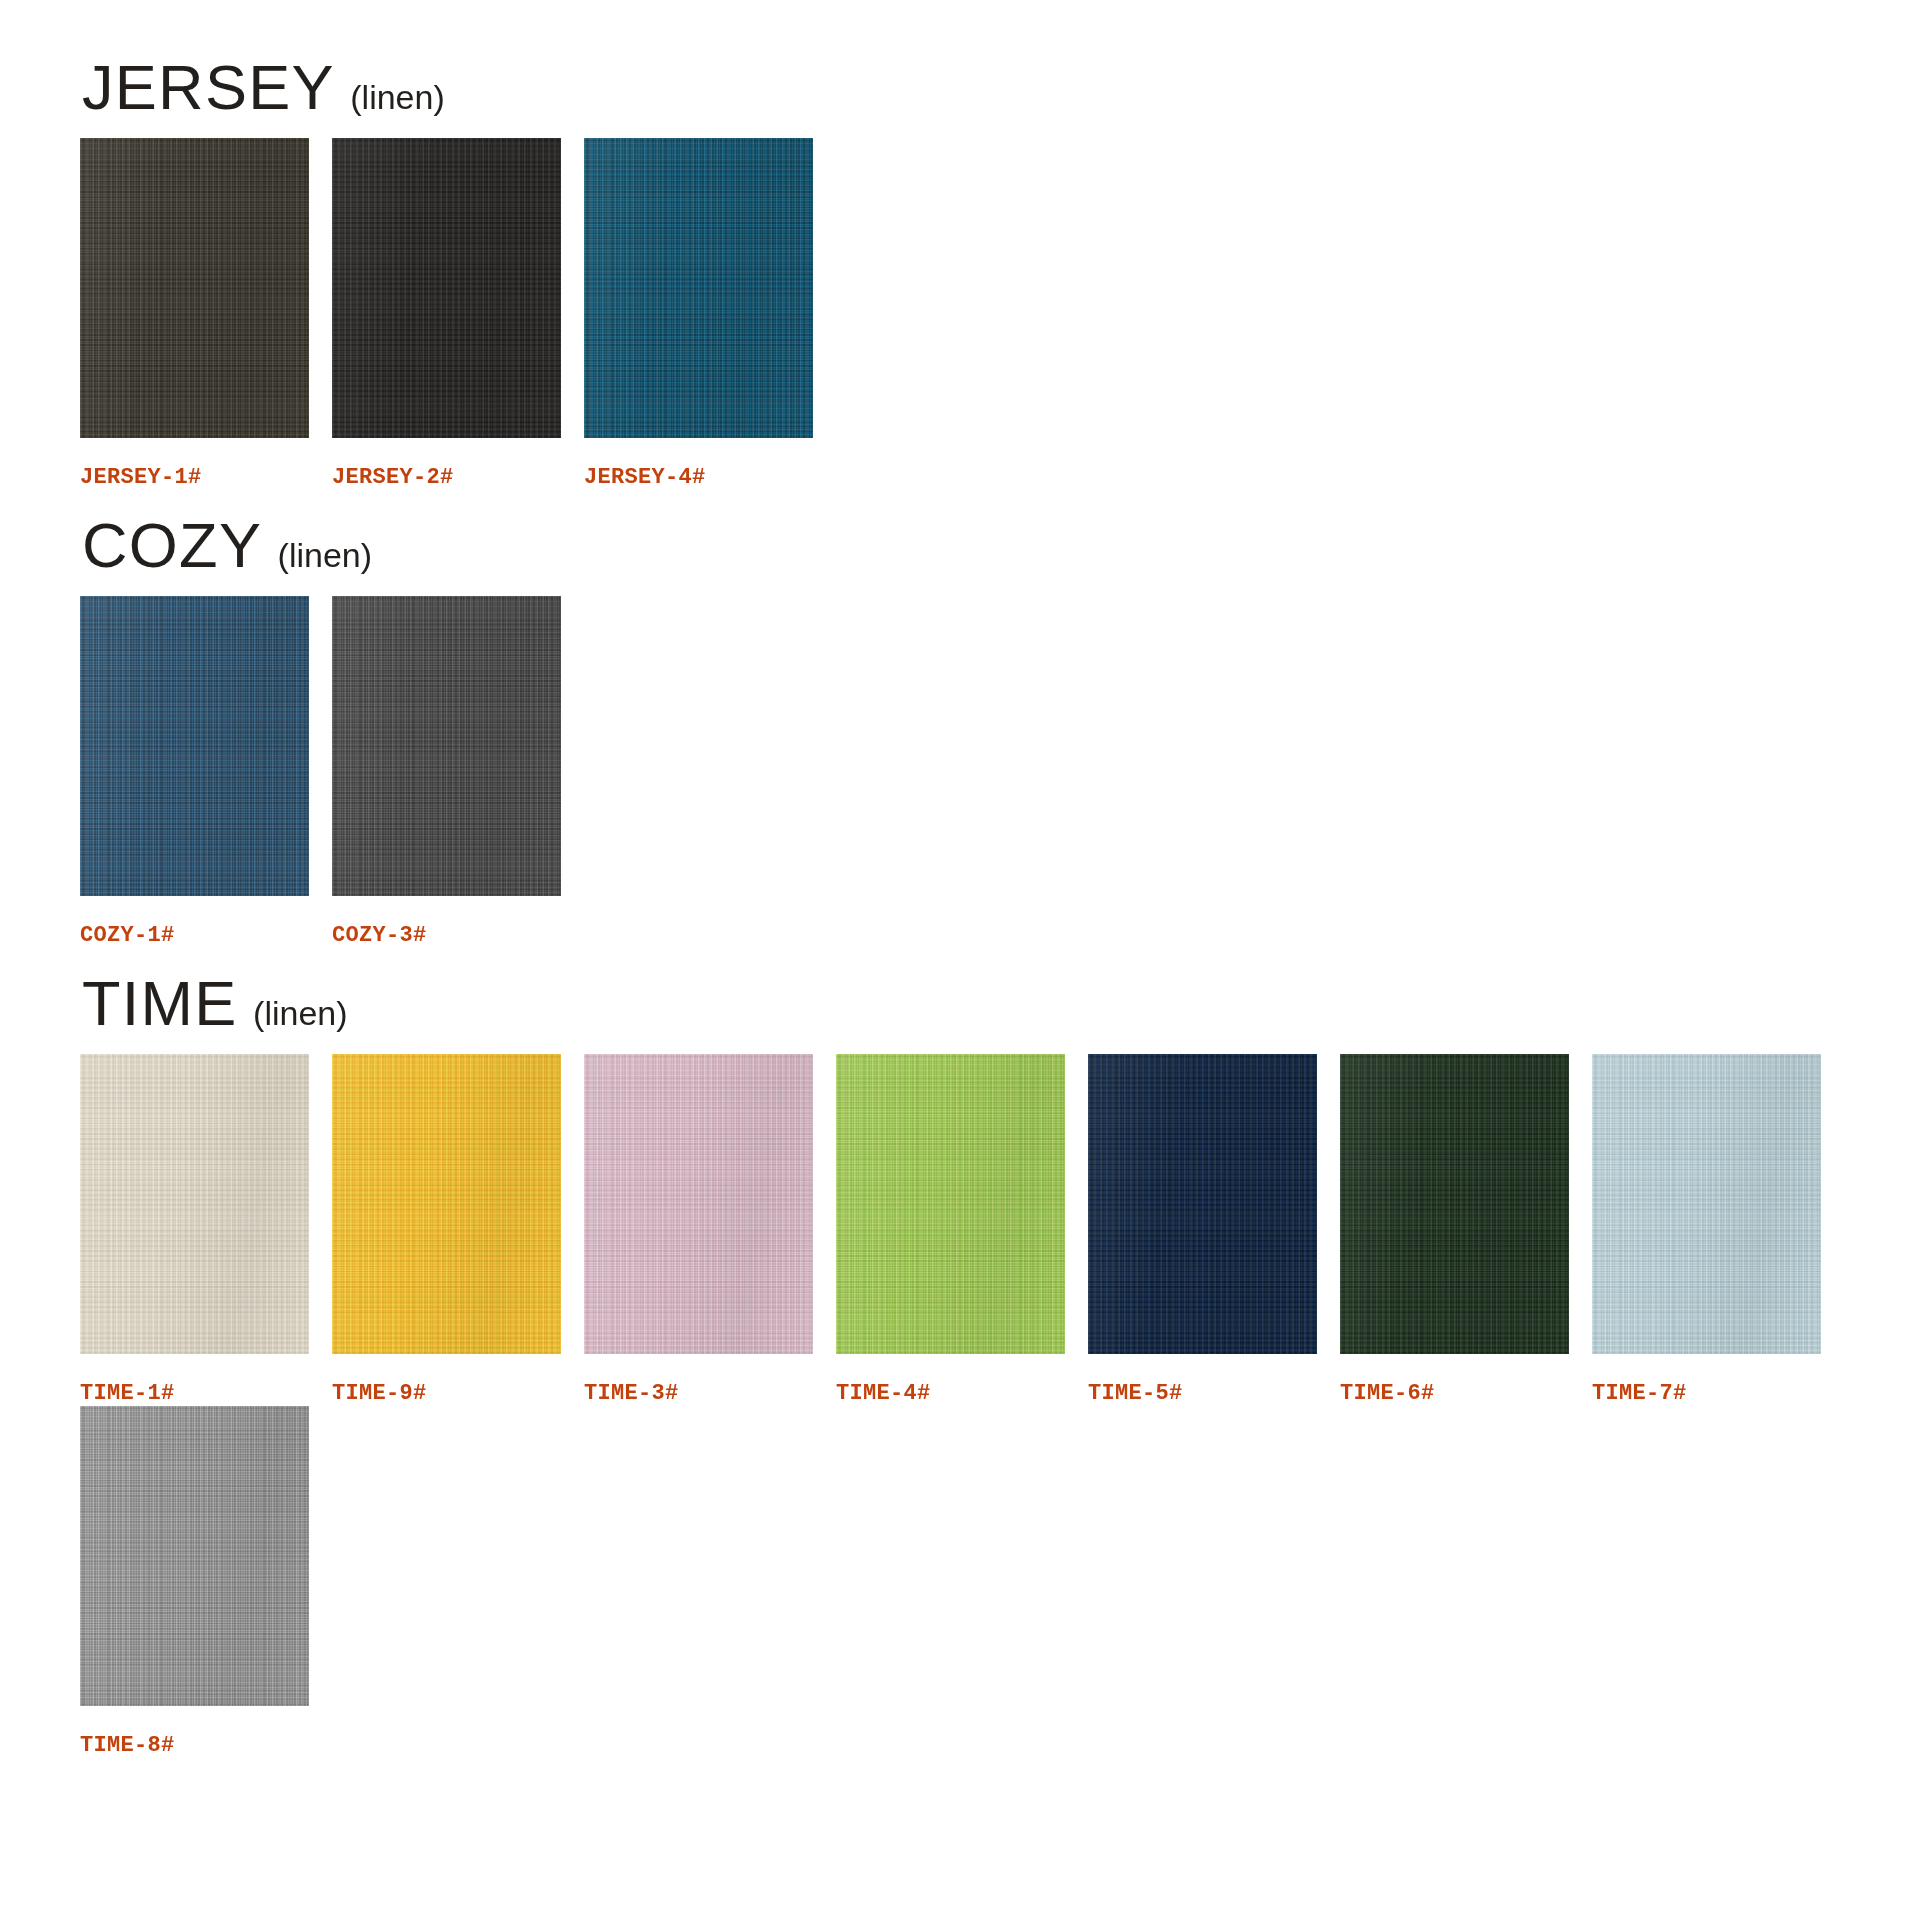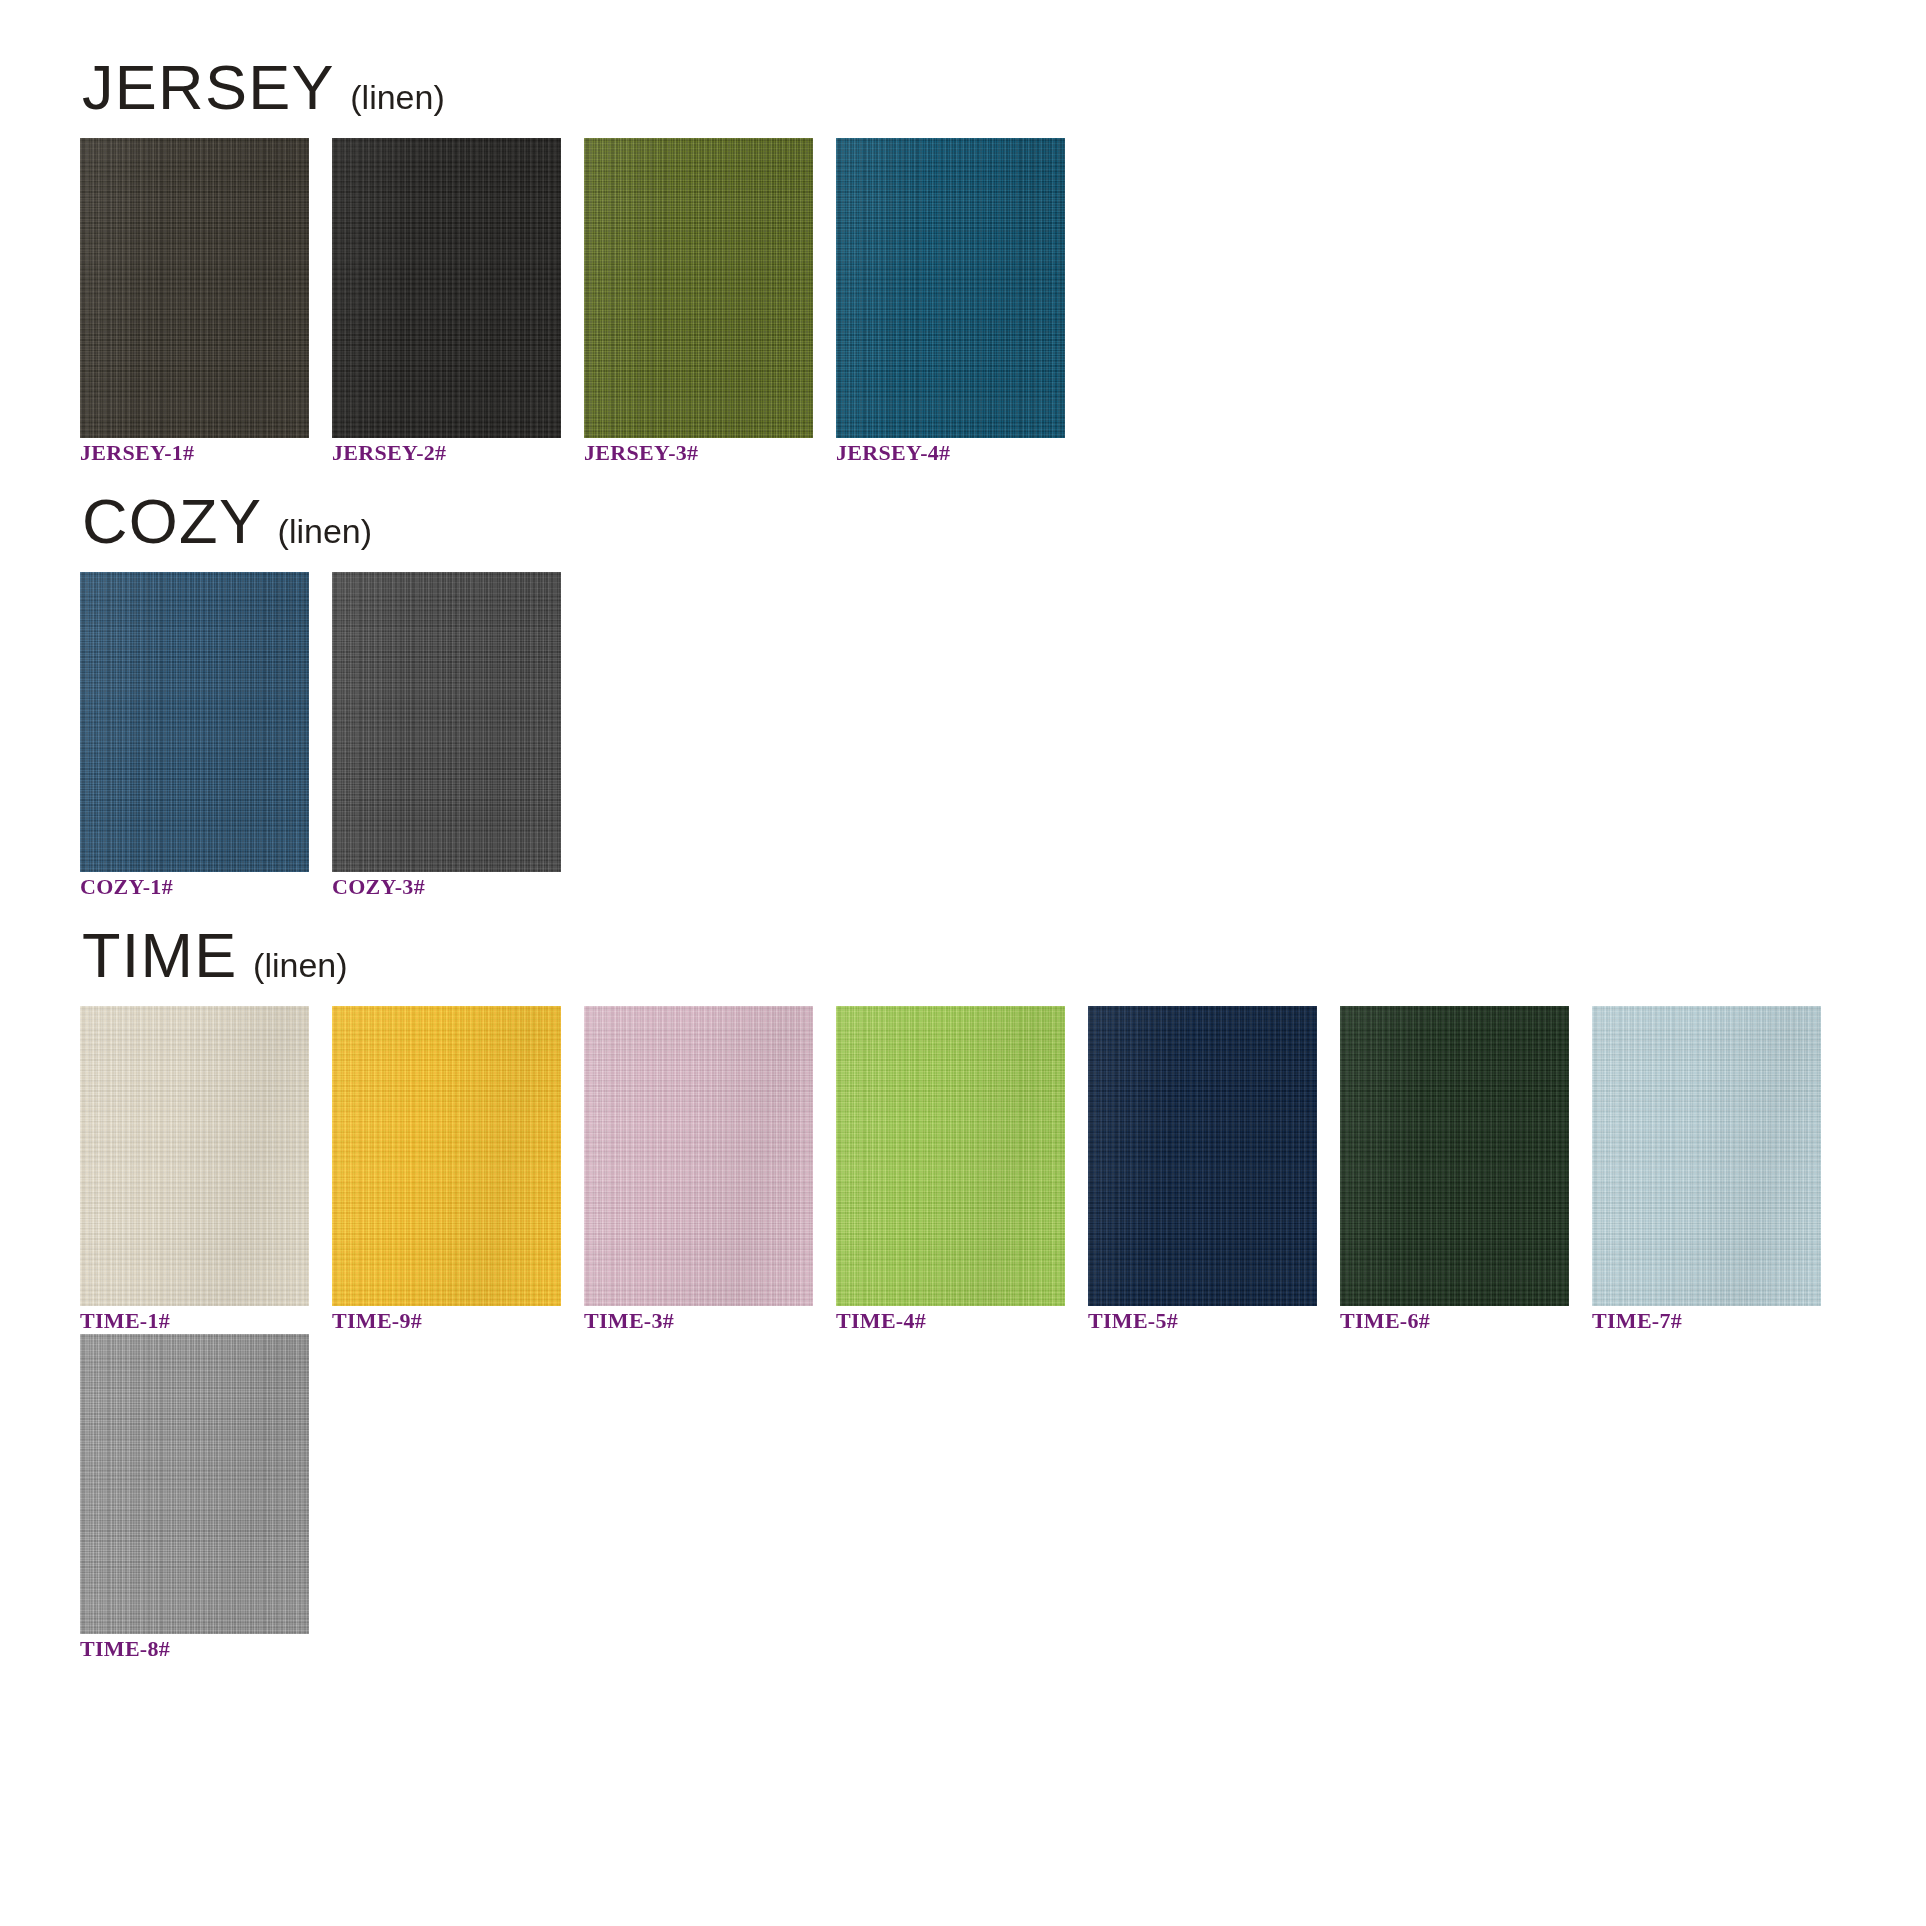--- a/index.html
+++ b/index.html
@@ -112,26 +112,26 @@
   .swatch .sheen {
     position: absolute;
     inset: 0;
     background: linear-gradient(100deg,
       rgba(255,255,255,0.055) 0%,
       rgba(255,255,255,0.0) 38%,
       rgba(0,0,0,0.045) 72%,
       rgba(0,0,0,0.0) 100%);
   }
   .swatch-label {
-    font-family: Liberation Serif, serif;
+    font-family: Liberation Mono, monospace;
     font-size: 22px;
     font-weight: 700;
     letter-spacing: 0.3px;
-    color: #701a75;
-    padding-top: 2px;
+    color: #c2410c;
+    padding-top: 27px;
     display: block;
   }
 </style>
 </head>
 <body>
 
 <div class="page">
   <div id="sections-root">
       <div class="section" style="padding-top: 38px;">
         <div class="section-header">
@@ -149,28 +149,20 @@
           </div>
           <div class="swatch-cell">
             <div class="swatch" style="background-color: rgb(38, 37, 35);">
               <div class="weave"></div>
               <div class="weave2"></div>
               <div class="sheen"></div>
             </div>
             <span class="swatch-label">JERSEY-2#</span>
           </div>
           <div class="swatch-cell">
-            <div class="swatch" style="background-color: rgb(95, 109, 37);">
-              <div class="weave"></div>
-              <div class="weave2"></div>
-              <div class="sheen"></div>
-            </div>
-            <span class="swatch-label">JERSEY-3#</span>
-          </div>
-          <div class="swatch-cell">
             <div class="swatch" style="background-color: rgb(18, 84, 111);">
               <div class="weave"></div>
               <div class="weave2"></div>
               <div class="sheen"></div>
             </div>
             <span class="swatch-label">JERSEY-4#</span>
           </div>
         </div>
       </div>
       <div class="section" style="padding-top: 24px;">

